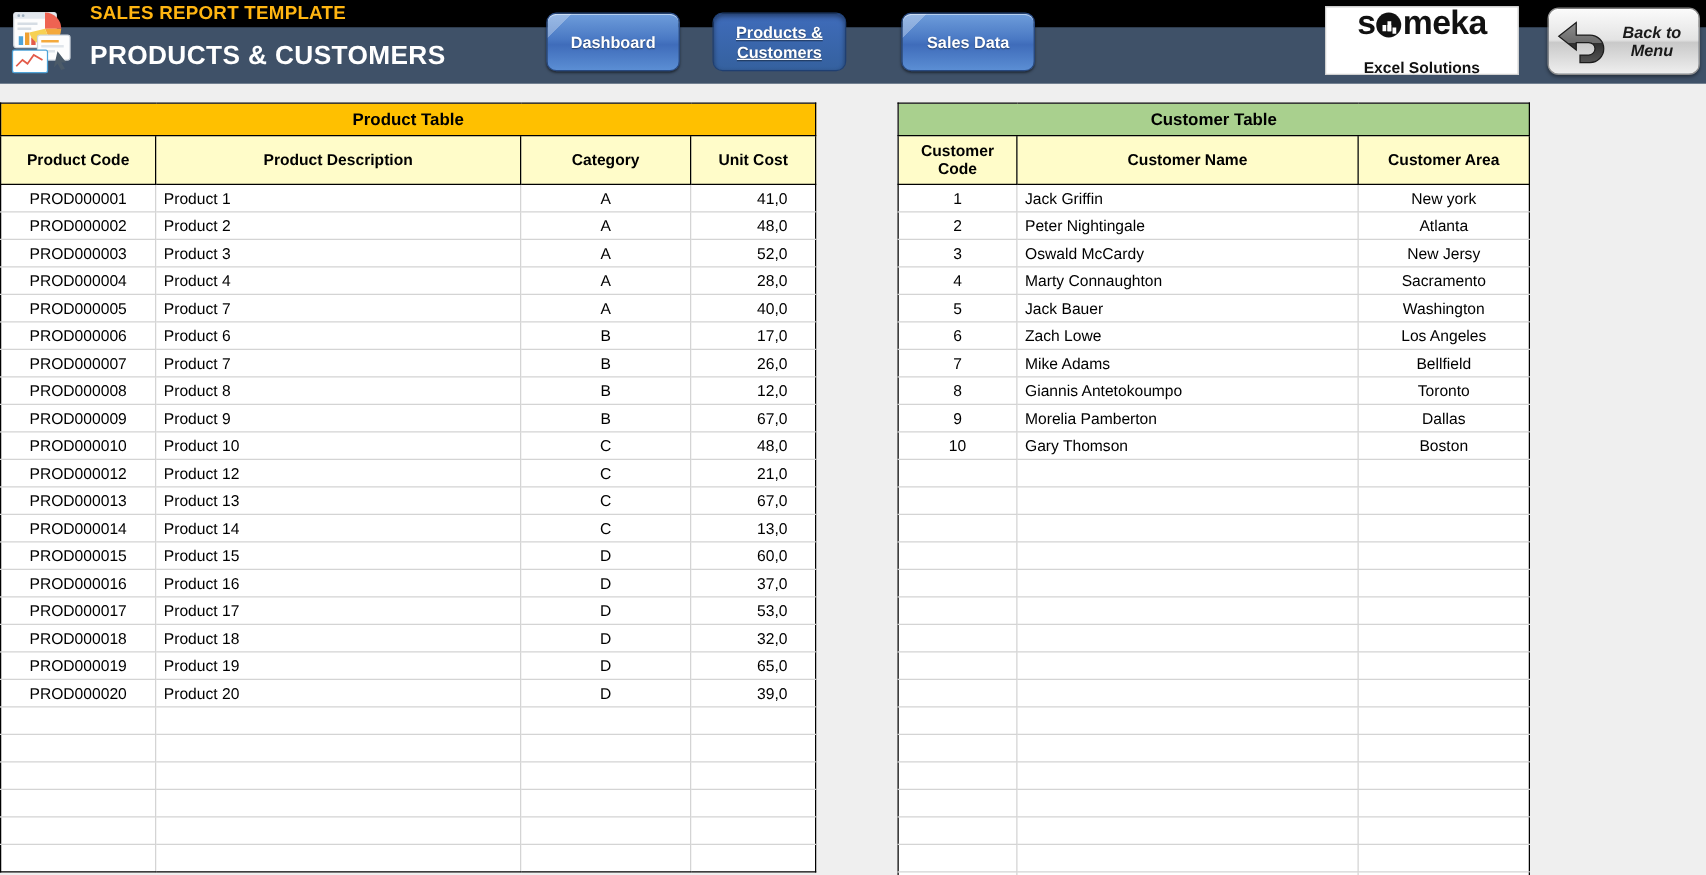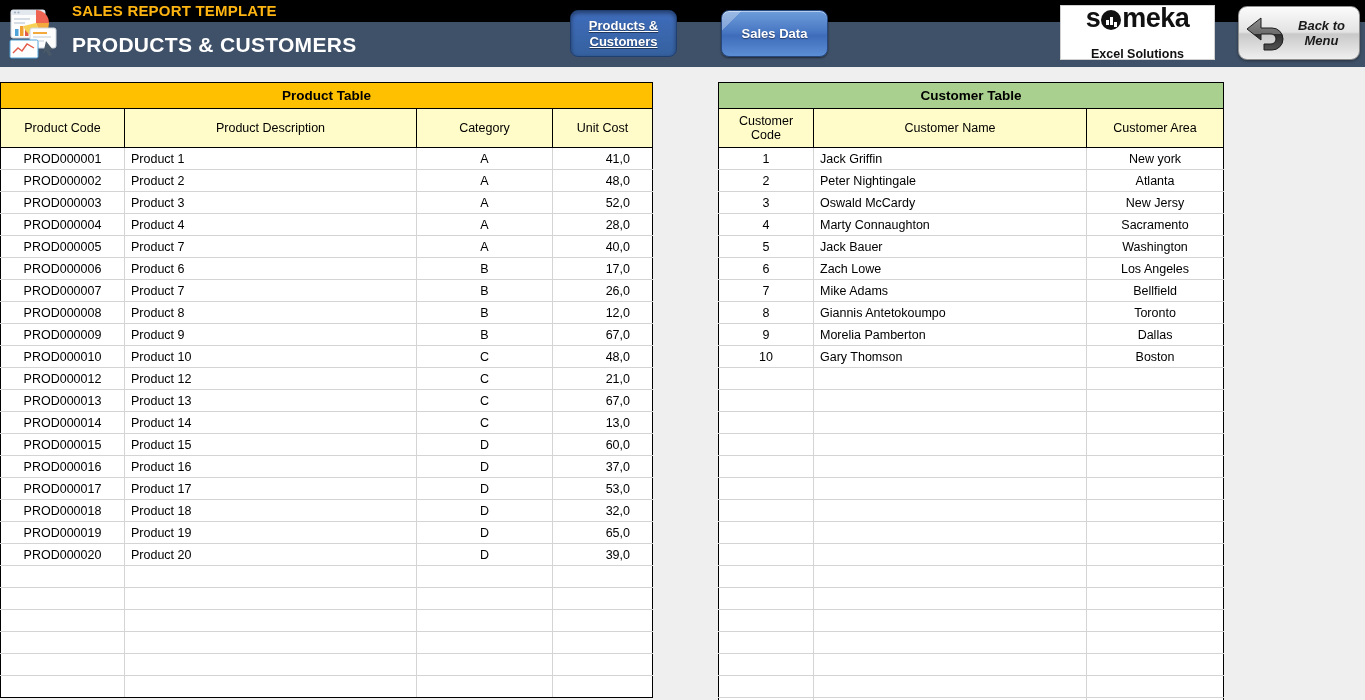--- a/index.html
+++ b/index.html
@@ -129,21 +129,21 @@
   .tbl-title td {
     font-size: 13.5px; font-weight: bold; color: #000;
     text-align: center; height: 26px;
     border: 1px solid #000;
   }
   #product-table .tbl-title td  { background: #ffc000; }
   #customer-table .tbl-title td { background: #a9d08e; }
 
   .tbl-head th {
     background: #fffcc9;
-    font-size: 12.5px; font-weight: normal; color: #000;
+    font-size: 12.5px; font-weight: bold; color: #000;
     height: 39px;
     border-left: 1px solid #000; border-right: 1px solid #000;
     border-bottom: 1px solid #000;
     padding: 0 6px;
   }
 
   tbody td {
     height: 22px;
     font-size: 12.5px; color: #000;
     border: 1px solid #d4d4d4;
@@ -195,20 +195,23 @@
     <rect x="25" y="32" width="18" height="2" fill="#e0e5ea"></rect>
     <rect x="25" y="36" width="11" height="2" fill="#e0e5ea"></rect>
     <rect x="2" y="36" width="28" height="18" rx="1.5" fill="#fff" stroke="#4fa3d8"></rect>
     <path d="M5 49 L10 44 L14 47 L19 40 L26 44" fill="none" stroke="#e35b4a" stroke-width="1.4"></path>
     <path d="M38 37 L45 46 L41 46 L44 51 L41 52 L38 47 L35 50 Z" fill="#4b5a68"></path>
   </svg>
 
   <div class="brand-title">SALES REPORT TEMPLATE</div>
   <div class="page-title">PRODUCTS &amp; CUSTOMERS</div>
 
+  <div class="navbtn normal" id="nav-dashboard">
+    <span>Dashboard</span>
+  </div>
 
   <div class="navbtn active" id="nav-products">
     <span>
       <span>Products &amp;</span><br>
       <span>Customers</span>
     </span>
   </div>
 
   <div class="navbtn normal" id="nav-sales">
     <span>Sales Data</span>

